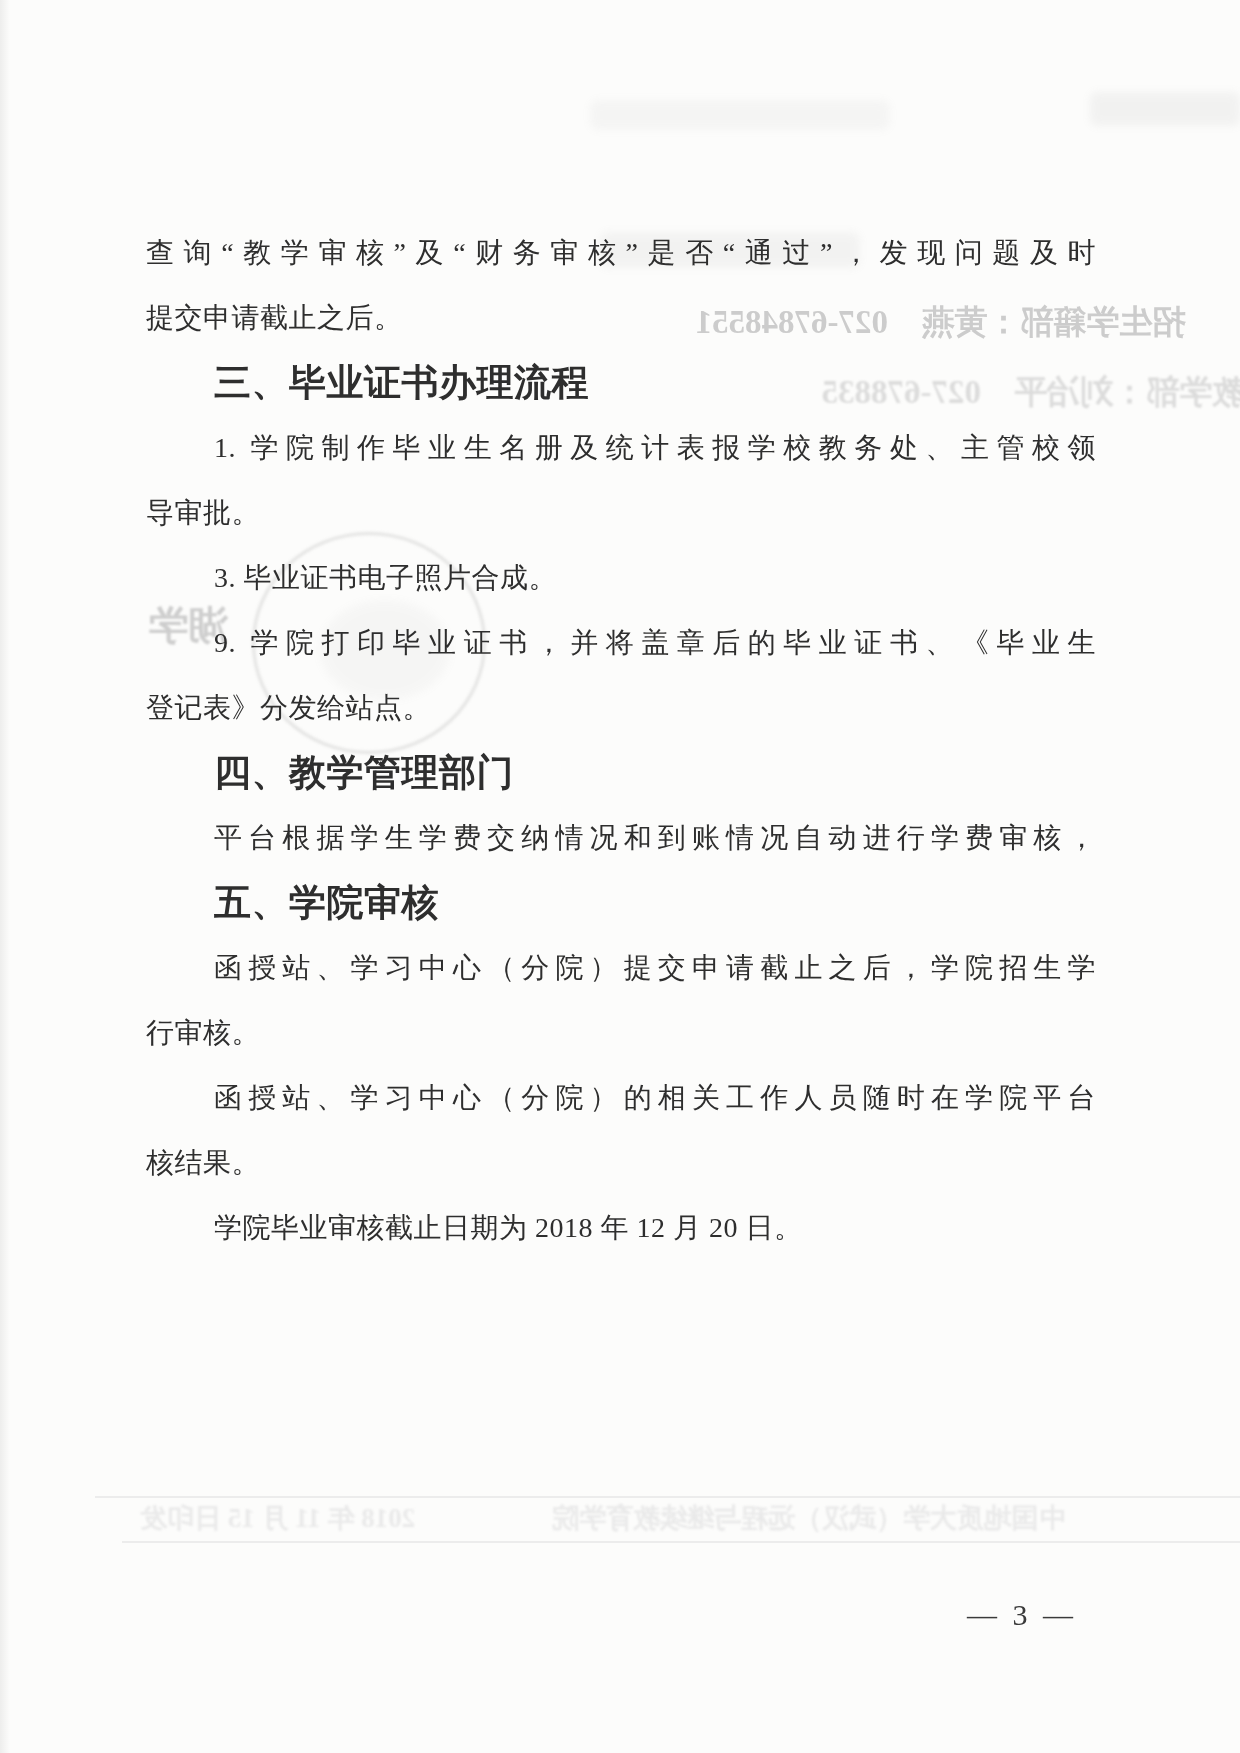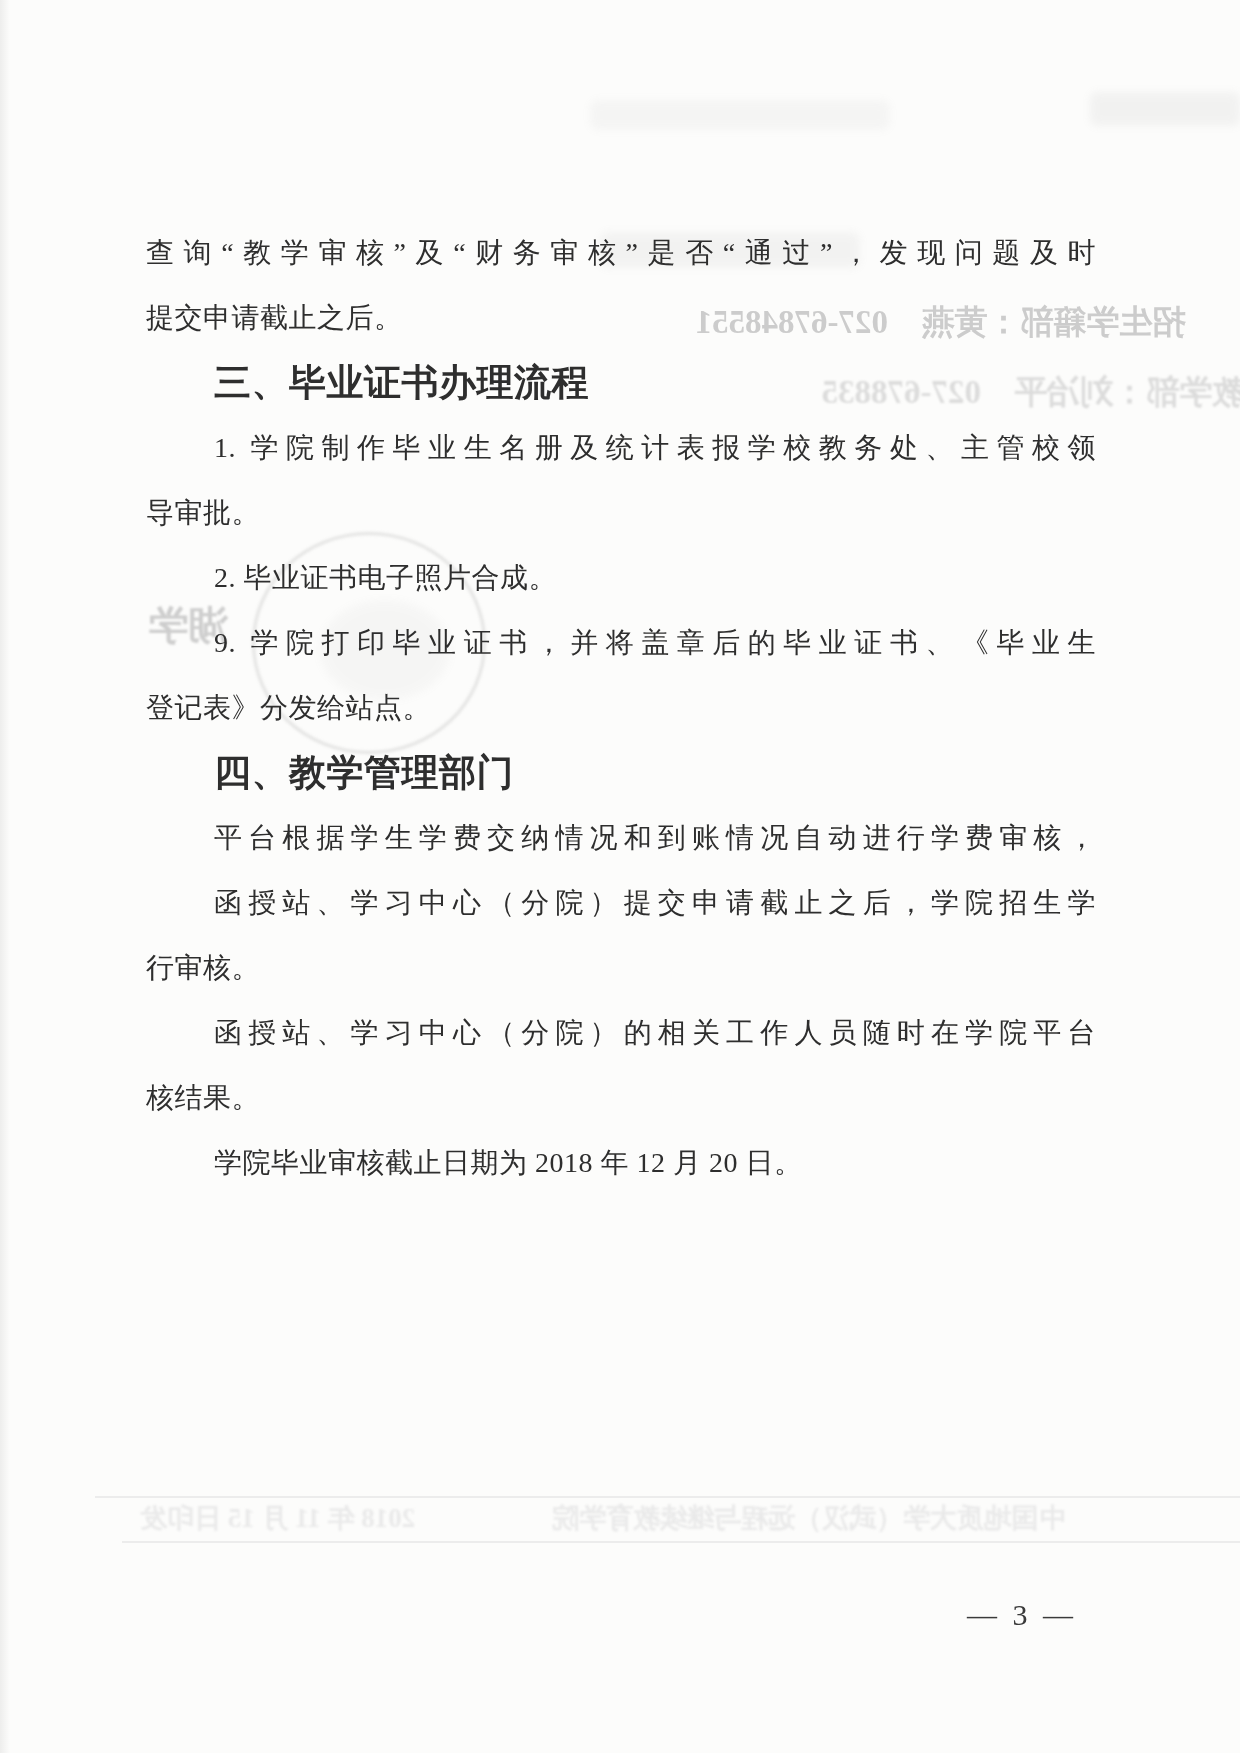--- a/index.html
+++ b/index.html
@@ -118,25 +118,26 @@
   <div class="ghost-seal"></div>
   <div class="ghost-smudge smudge-seal-inner"></div>
   <div class="ghost-text ghost-left-chars">湖学</div>
 
   <div class="textblock">
     <p class="line full">查询“教学审核”及“财务审核”是否“通过”，发现问题及时</p>
     <p class="line">提交申请截止之后。</p>
     <p class="line heading indent">三、毕业证书办理流程</p>
     <p class="line full indent">1. 学院制作毕业生名册及统计表报学校教务处、主管校领</p>
     <p class="line">导审批。</p>
-    <p class="line indent">2. 毕业证书电子照片合成。</p>
+    <p class="line indent">3. 毕业证书电子照片合成。</p>
     <p class="line full indent">9. 学院打印毕业证书，并将盖章后的毕业证书、《毕业生</p>
     <p class="line">登记表》分发给站点。</p>
     <p class="line heading indent">四、教学管理部门</p>
     <p class="line full indent">平台根据学生学费交纳情况和到账情况自动进行学费审核，</p>
+    <p class="line heading indent">五、学院审核</p>
     <p class="line full indent">函授站、学习中心（分院）提交申请截止之后，学院招生学</p>
     <p class="line">行审核。</p>
     <p class="line full indent">函授站、学习中心（分院）的相关工作人员随时在学院平台</p>
     <p class="line">核结果。</p>
     <p class="line indent">学院毕业审核截止日期为 2018 年 12 月 20 日。</p>
   </div>
 
   <div class="ghost-footer-rule rule-top"></div>
   <div class="ghost-text ghost-footer-date">2018 年 11 月 15 日印发</div>
   <div class="ghost-text ghost-footer-issuer">中国地质大学（武汉）远程与继续教育学院</div>

